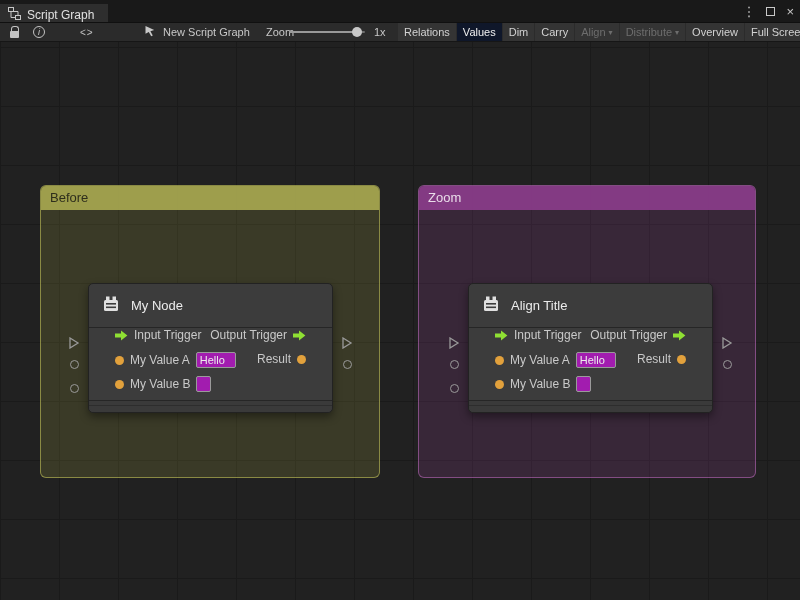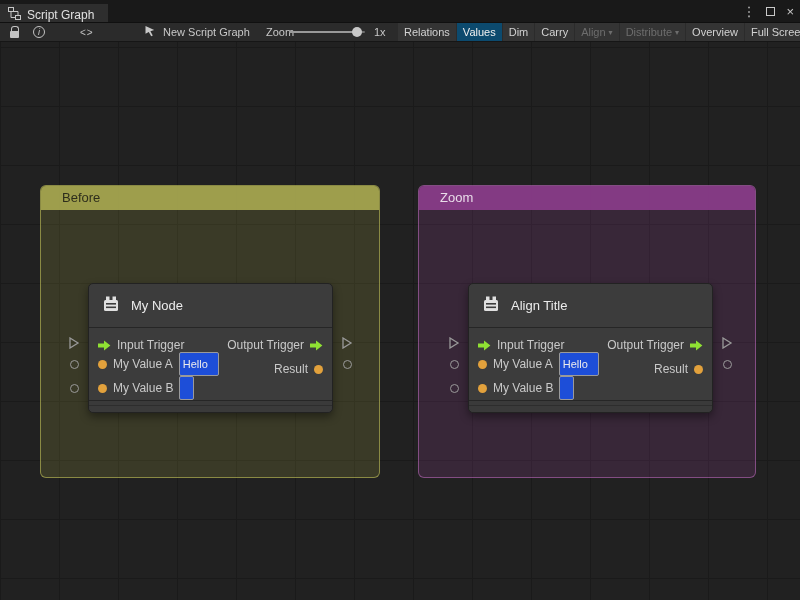--- a/index.html
+++ b/index.html
@@ -24,50 +24,50 @@
   .lock{width:12px;height:13px;position:relative;display:inline-block}
   .lock::before{content:"";position:absolute;left:3px;top:0;width:6px;height:5px;border:1.5px solid #c2c2c2;border-bottom:none;border-radius:3px 3px 0 0}
   .lock::after{content:"";position:absolute;left:1.5px;top:5px;width:9px;height:7px;background:#c2c2c2;border-radius:1px}
   .circle-i{width:12px;height:12px;border-radius:50%;border:1px solid #c2c2c2;display:flex;align-items:center;justify-content:center;font-size:9px;font-style:italic}
   .code-glyph{font-size:10px;letter-spacing:1px;color:#c2c2c2}
   .zoom-track{position:relative;width:76px;height:2px;background:#6e6e6e;border-radius:1px}
   .zoom-fill{position:absolute;left:0;top:0;height:2px;width:90%;background:#9a9a9a}
   .zoom-handle{position:absolute;left:calc(90% - 5px);top:-4px;width:10px;height:10px;border-radius:50%;background:#c8c8c8}
   .btn-strip{position:absolute;left:398px;top:0;height:18px;display:flex;align-items:stretch;gap:1px}
   .tbtn{display:flex;align-items:center;padding:0 6px;background:#343434;color:#d2d2d2;white-space:nowrap;cursor:default}
-  .tbtn.active{background:#0c4a6e;color:#f0f0f0}
+  .tbtn.active{background:#0f172a;color:#f0f0f0}
   .tbtn.disabled{color:#6d6d6d}
   .caret{font-size:8px;margin-left:3px}
 
   
   .canvas{position:absolute;left:0;top:42px;width:800px;height:558px;background-color:#212121;
     background-image:linear-gradient(to right,#1a1a1a 1px,transparent 1px),
                      linear-gradient(to bottom,#1a1a1a 1px,transparent 1px);
     background-size:59px 59px;background-position:0 5px;overflow:hidden}
 
   
   .group{position:absolute;border-radius:6px;overflow:hidden}
   .group.before{left:40px;top:143px;width:340px;height:293px;background:rgba(158,158,64,.20);border:1px solid rgba(205,205,95,.55)}
   .group.after{left:418px;top:143px;width:338px;height:293px;background:rgba(152,64,152,.20);border:1px solid rgba(205,115,205,.5)}
-  .group-header{height:24px;line-height:24px;padding-left:21px;font-size:13px;cursor:default}
+  .group-header{height:24px;line-height:24px;padding-left:9px;font-size:13px;cursor:default}
   .group.before .group-header{background:rgba(172,172,82,.88);color:#2e2e1c}
   .group.after .group-header{background:rgba(138,60,138,.92);color:#e9dce9}
 
   
   .node-wrap{position:absolute;width:245px}
   .node-wrap.n0{left:88px;top:241px}
   .node-wrap.n1{left:468px;top:241px}
   .node{width:245px;background:#3c3c3c;border:1px solid #222;border-radius:5px;box-shadow:0 4px 9px rgba(0,0,0,.4)}
   .node-header{height:44px;display:flex;align-items:center;gap:9px;padding:0 11px;border-bottom:1px solid #262626}
   .node-title{font-size:13px;color:#ececec}
-  .port-row{height:24px;display:flex;align-items:flex-end;justify-content:space-between;padding:0 9px;font-size:12px;color:#c9c9c9}
+  .port-row{height:24px;display:flex;align-items:flex-start;justify-content:space-between;padding:0 26px;font-size:12px;color:#c9c9c9}
   .pgroup{display:flex;align-items:center;gap:6px}
   .dot{width:9px;height:9px;border-radius:50%;background:#E2A13C}
   .arrow svg{display:block}
-  .field{height:24px;background:#1d4ed8;border:1px solid #9a9a9a;border-radius:2px;color:#ececec;font-size:11px;padding:0 3px;font-family:"Liberation Sans",sans-serif}
+  .field{height:16px;background:#a21caf;border:1px solid #9a9a9a;border-radius:2px;color:#ececec;font-size:11px;padding:0 3px;font-family:"Liberation Sans",sans-serif}
   .field.a{width:40px}
   .field.b{width:15px}
   .node-footer{height:12px;border-top:1px solid #262626;background:#3a3a3a;border-radius:0 0 5px 5px;position:relative}
   .node-footer::after{content:"";position:absolute;left:0;right:0;top:4px;height:1px;background:#2d2d2d}
 
   
   .ext{position:absolute}
   .ext.cir{width:9px;height:9px;border:1.5px solid #9a9a9a;border-radius:50%}
   .ext.tl{left:-20px;top:52px}
   .ext.cl1{left:-18px;top:77px}

